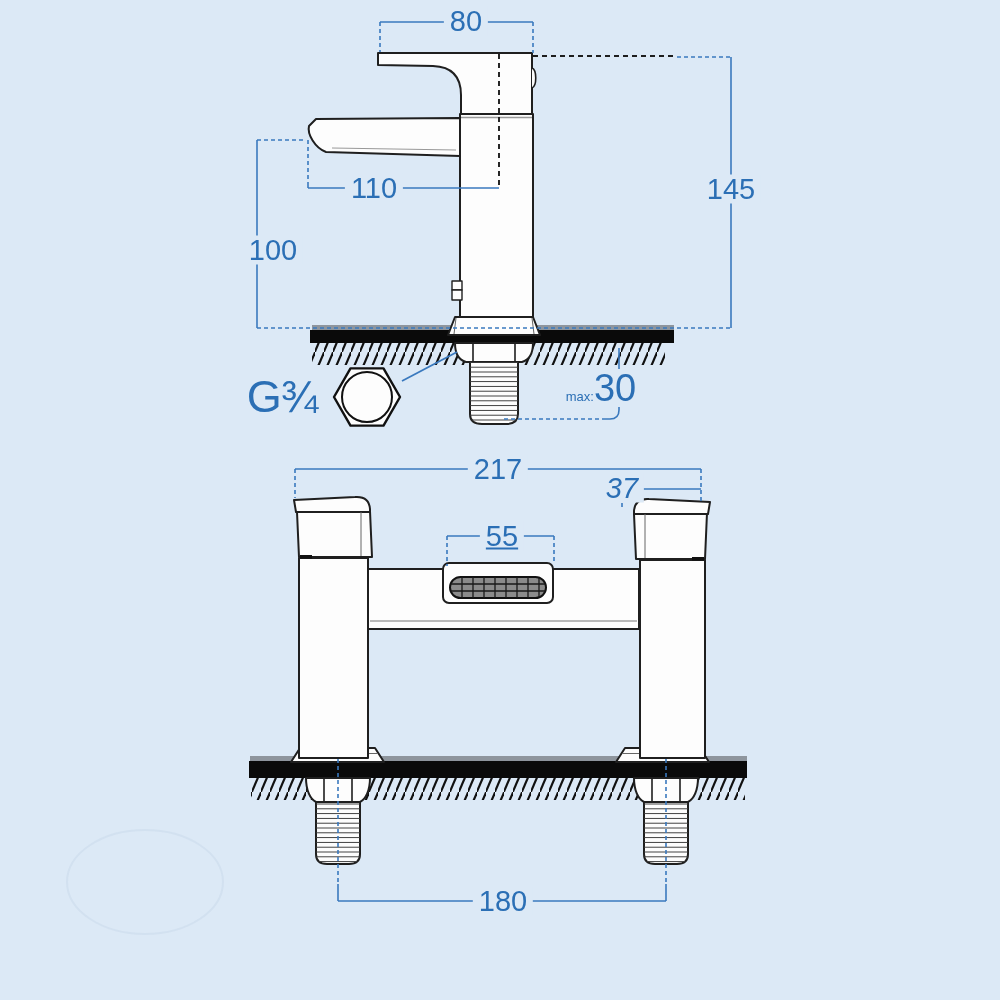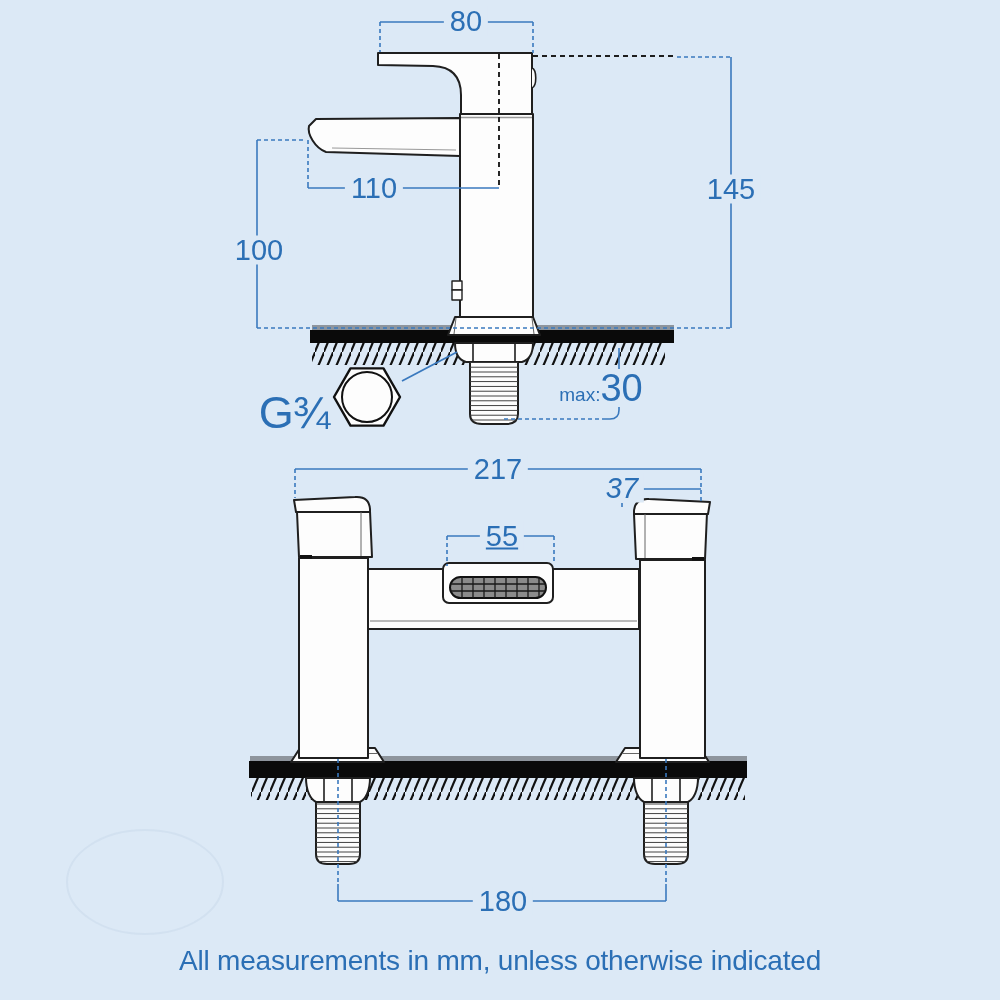--- a/index.html
+++ b/index.html
@@ -16,21 +16,21 @@
     transform:translate(-50%,-50%);
     font-size:29px;
     color:#2b6fb5;
     background:#dce9f6;
     padding:0 6px;
     white-space:nowrap;
     line-height:1;
   }
   .nobg{background:transparent;}
   .g34{font-size:45px;letter-spacing:-1px;}
-  .max-prefix{font-size:19px;}
+  .max-prefix{font-size:13px;}
   .max-val{font-size:38px;}
   .footer{
     position:absolute;
     left:0;right:0;top:944px;
     text-align:center;
     font-size:28px;
     color:#2b6fb5;
     letter-spacing:-0.2px;
     line-height:1.2;
   }
@@ -203,26 +203,25 @@
       <line x1="338" y1="884" x2="338" y2="901"></line>
       <line x1="666" y1="884" x2="666" y2="901"></line>
       <line x1="338" y1="901" x2="666" y2="901"></line>
     </g>
   </g>
 </svg>
 
 <div class="dim" style="left:466px;top:21px;">80</div>
 <div class="dim" style="left:374px;top:188px;">110</div>
 <div class="dim" style="left:731px;top:189px;">145</div>
-<div class="dim" style="left:259px;top:250px;text-align:right;">100</div>
+<div class="dim" style="left:273px;top:250px;text-align:right;">100</div>
 
 <div class="dim" style="left:601px;top:388px;"><span class="max-prefix">max:</span><span class="max-val">30</span></div>
 
-<div class="dim nobg g34" style="left:294px;top:396px;margin-top:16px;">G¾</div>
+<div class="dim nobg g34" style="left:282px;top:396px;">G¾</div>
 
 <div class="dim" style="left:498px;top:469px;">217</div>
 <div class="dim" style="left:622px;top:488px;font-style:italic;">37</div>
 <div class="dim" style="left:502px;top:536px;text-decoration:underline;">55</div>
 <div class="dim" style="left:503px;top:901px;">180</div>
 
-<div class="footer">All measurements in mm, unless otherwise indicated</div>
 
 </div>
 
 </body></html>

